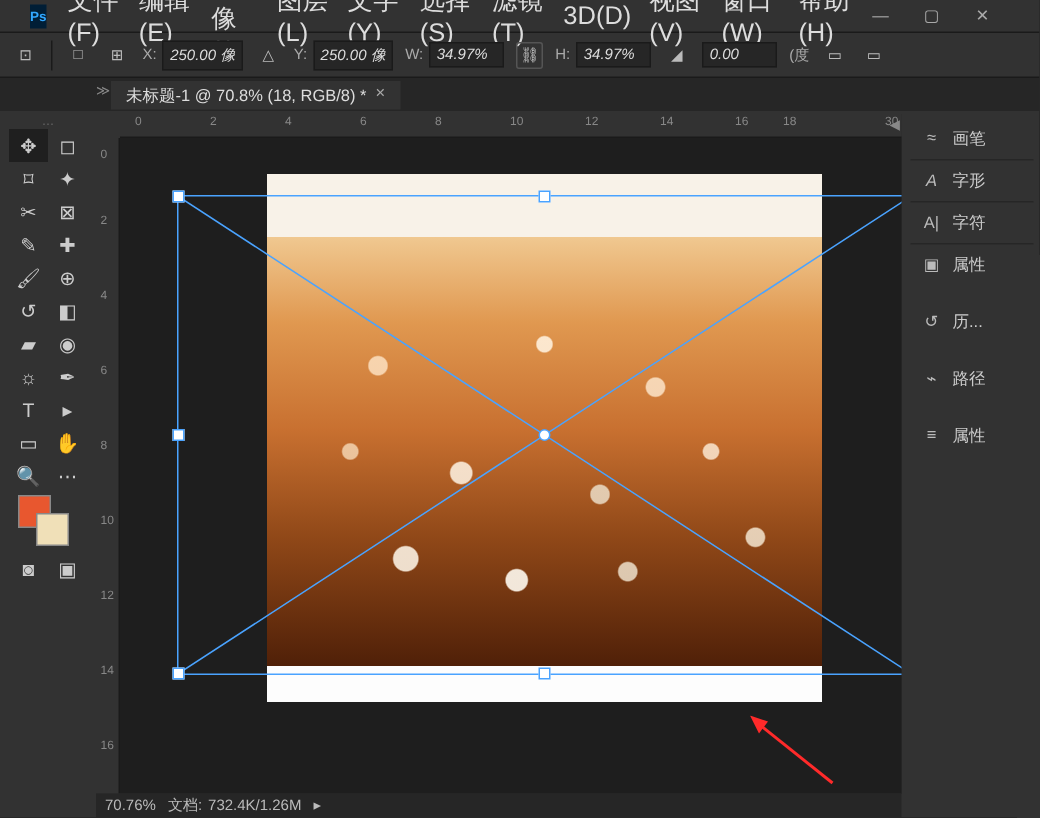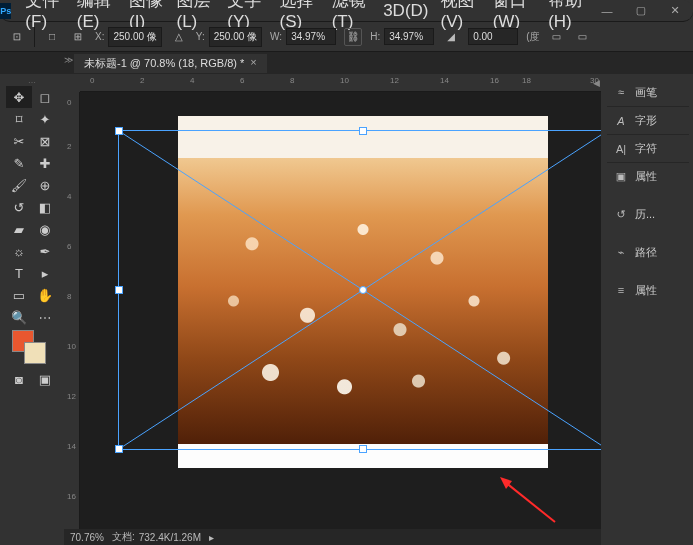--- a/index.html
+++ b/index.html
@@ -1,30 +1,30 @@
 <!DOCTYPE html>
 <html><head>
 <meta charset="utf-8">
 <style>
 * { margin: 0; padding: 0; box-sizing: border-box; font-family: "Microsoft YaHei", sans-serif; }
 body { background: #323232; color: #ccc; width: 693px; height: 545px; overflow: hidden; position: relative; }
 
 
-.titlebar { height: 22px; background: #323232; display: flex; align-items: center; padding: 0 0; border-bottom: 1px solid #1a1a1a; border-radius: 10px; }
+.titlebar { height: 22px; background: #323232; display: flex; align-items: center; padding: 0 20px; border-bottom: 1px solid #1a1a1a; }
 .ps-logo { width: 16px; height: 16px; background: #001e36; color: #31a8ff; font-size: 9px; font-weight: bold; display: flex; align-items: center; justify-content: center; margin-right: 8px; }
 .menu-item { font-size: 17px; padding: 2px 6px; cursor: pointer; color: #ddd; }
 .win-controls { margin-left: auto; display: flex; gap: 10px; padding-right: 6px; }
 .win-btn { width: 24px; height: 16px; display: flex; align-items: center; justify-content: center; color: #aaa; font-size: 11px; }
 
 
 .optbar { height: 30px; background: #323232; display: flex; align-items: center; padding: 0 8px; gap: 8px; border-bottom: 1px solid #1a1a1a; font-size: 10px; }
 .opt-icon { width: 18px; height: 18px; display: flex; align-items: center; justify-content: center; color: #bbb; }
 .opt-field { display: flex; align-items: center; gap: 4px; }
 .opt-label { color: #aaa; }
-.opt-val { background: #262626; border: 1px solid #1a1a1a; padding: 2px 4px; color: #ddd; min-width: 50px; font-size: 10px; }
+.opt-val { background: #262626; border: 1px solid #1a1a1a; padding: 2px 4px; color: #ddd; min-width: 50px; font-size: 10px; font-style: italic; }
 .opt-sep { width: 1px; height: 20px; background: #1a1a1a; }
 .link-icon { width: 18px; height: 18px; border: 1px solid #555; display: flex; align-items: center; justify-content: center; border-radius: 2px; }
 
 
 .tabbar { height: 22px; background: #262626; display: flex; align-items: center; padding-left: 74px; }
 .tab-arrows { position: absolute; left: 64px; top: 55px; color: #888; font-size: 9px; }
 .doc-tab { background: #323232; padding: 2px 10px; font-size: 11px; color: #ddd; display: flex; gap: 6px; }
 .tab-close { color: #aaa; }
 
 

